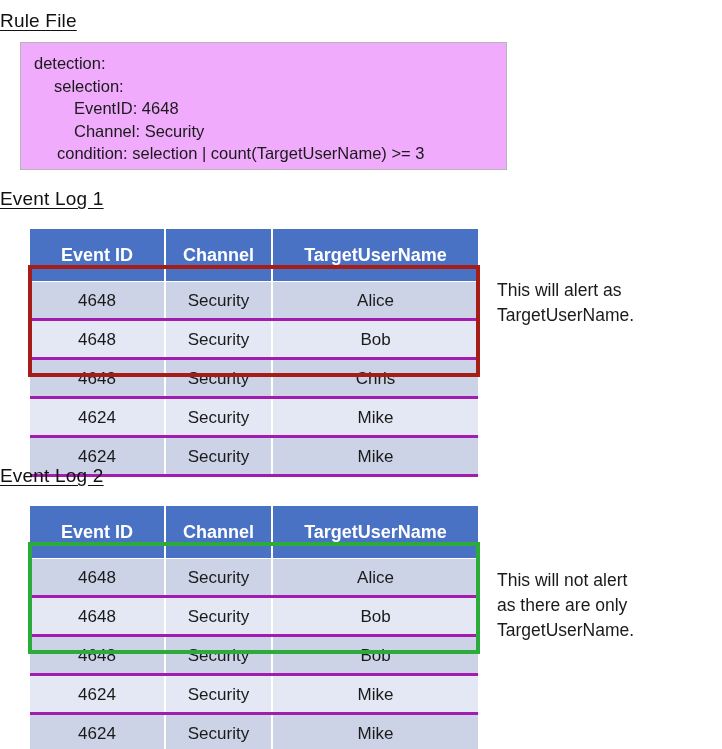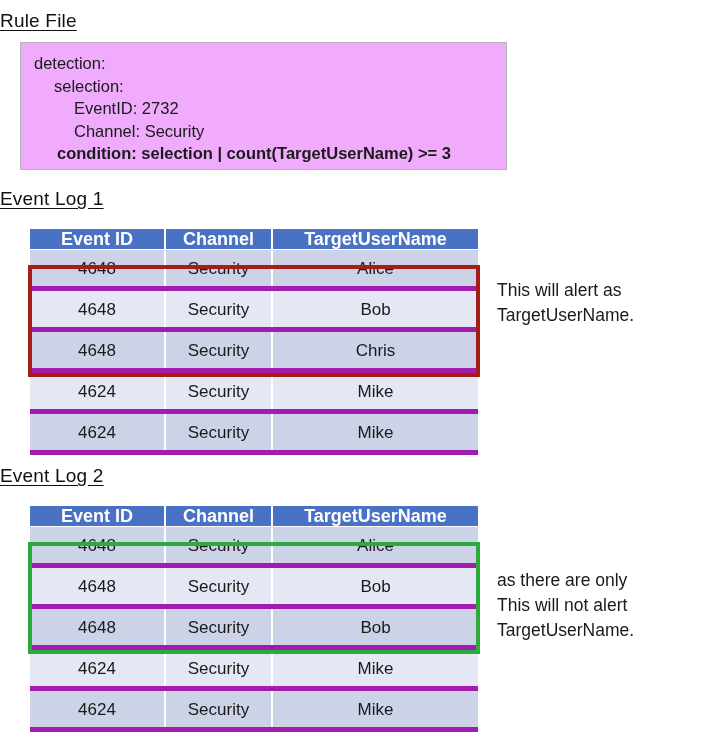--- a/index.html
+++ b/index.html
@@ -48,21 +48,21 @@
   .rule-line {
     font-size: 16.5px;
     line-height: 22.5px;
     color: #1a1a1a;
     white-space: pre;
     padding-left: 13px;
   }
   .rule-line.i0 { padding-left: 13px; }
   .rule-line.i1 { padding-left: 33px; }
   .rule-line.i2 { padding-left: 53px; }
-  .rule-line.i3 { padding-left: 36px; font-weight: bold; }
+  .rule-line.i3 { padding-left: 36px; }
 
   
   .log-table {
     position: absolute;
     left: 30px;
     width: 448px;
     border-collapse: collapse;
     table-layout: fixed;
   }
   #table-1 { top: 229px; }
@@ -75,32 +75,32 @@
   .log-table thead th {
     background: #4a72c4;
     color: #ffffff;
     font-size: 18px;
     font-weight: bold;
     line-height: 20px;
     height: 20px;
     text-align: center;
     border-right: 2px solid #ffffff;
     border-bottom: 1px solid #ffffff;
-    padding: 0;
+    padding: 16px;
   }
   .log-table thead th:last-child { border-right: none; }
 
   .log-table tbody td {
     font-size: 17px;
     line-height: 19px;
     height: 36px;
     text-align: center;
     color: #1a1a1a;
     border-right: 2px solid #ffffff;
-    border-bottom: 5px solid #a21caf;
+    border-bottom: 3px solid #a21caf;
     padding: 0;
   }
   .log-table tbody td:last-child { border-right: none; }
   .log-table tbody tr.odd  td { background: #ccd3e7; }
   .log-table tbody tr.even td { background: #e4e8f4; }
 
   
   .highlight-box {
     position: absolute;
     box-sizing: border-box;
@@ -135,21 +135,21 @@
   .annotation div { white-space: nowrap; }
 </style>
 </head>
 <body>
 
 <div class="section-title" id="title-rule-file">Rule File</div>
 
 <div class="rule-box" id="rule-file-box">
   <div class="rule-line i0">detection:</div>
   <div class="rule-line i1">selection:</div>
-  <div class="rule-line i2">EventID: 2732</div>
+  <div class="rule-line i2">EventID: 4648</div>
   <div class="rule-line i2">Channel: Security</div>
   <div class="rule-line i3">condition: selection | count(TargetUserName) &gt;= 3</div>
 </div>
 
 <div class="section-title" id="title-event-log-1">Event Log 1</div>
 
 <table class="log-table" id="table-1">
   <colgroup>
     <col class="c-event">
       <col class="c-channel">
@@ -238,16 +238,16 @@
       <td>4624</td>
       <td>Security</td>
       <td>Mike</td>
     </tr>
   </tbody>
 </table>
 
 <div class="highlight-box" id="highlight-green"></div>
 
 <div class="annotation" id="annotation-2">
+  <div>This will not alert</div>
   <div>as there are only</div>
-  <div>This will not alert</div>
   <div>TargetUserName.</div>
 </div>
 
 </body></html>

